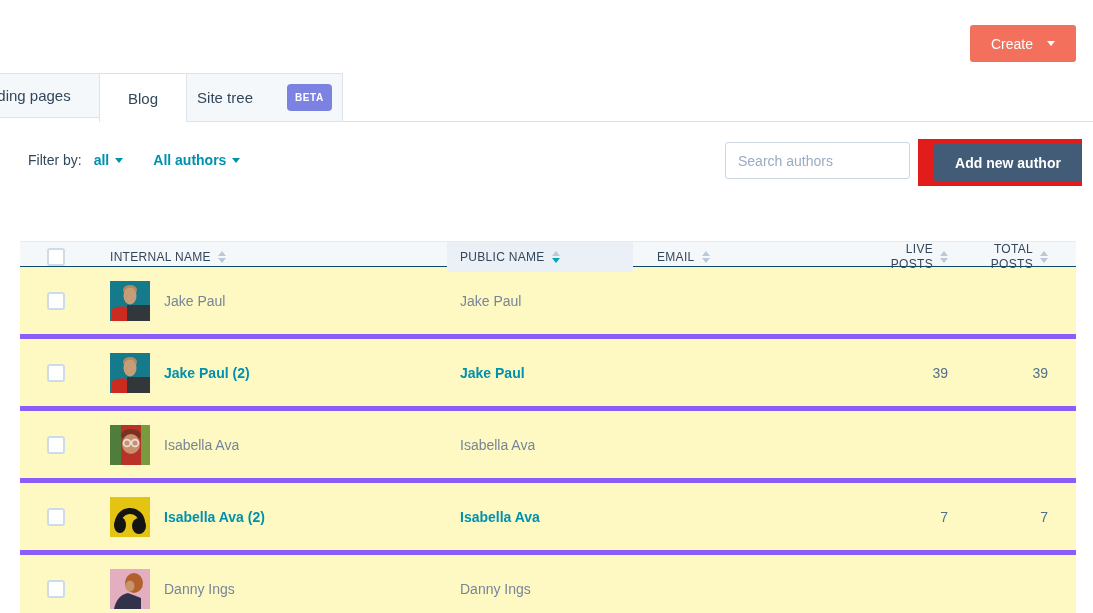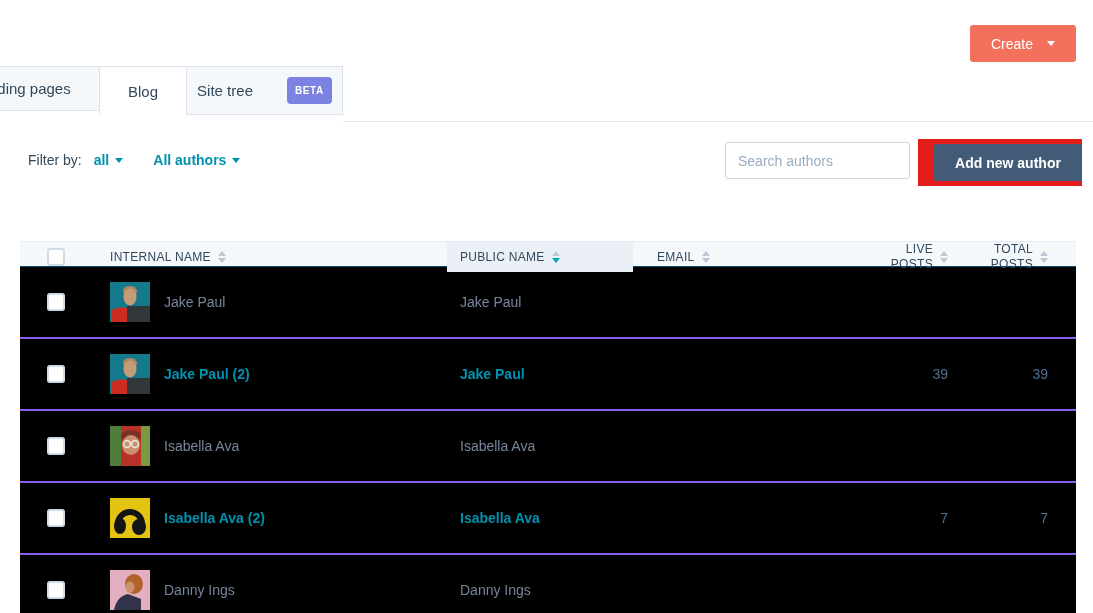--- a/index.html
+++ b/index.html
@@ -11,21 +11,21 @@
   .create-btn { position:absolute; top:25px; left:970px; width:106px; height:37px;
     background:#f3705c; color:#fff; border:none; border-radius:3px; font-size:14px;
     font-family:"Liberation Sans",sans-serif; display:flex; align-items:center;
     justify-content:center; gap:14px; cursor:pointer; }
   .caret { display:inline-block; width:0; height:0;
     border-left:4px solid transparent; border-right:4px solid transparent; }
   .caret.white { border-top:5px solid #fff; }
   .caret.teal  { border-top:5px solid #0091ae; margin-left:6px; }
 
   
-  .tabs { position:absolute; top:66px; left:0; display:flex; align-items:flex-start; z-index:2; }
+  .tabs { position:absolute; top:73px; left:0; display:flex; align-items:flex-start; z-index:2; }
   .tab { background:#f5f8fa; border:1px solid #dde3ec; display:flex; align-items:center;
     justify-content:center; gap:9px; font-size:15px; color:#33475b; cursor:pointer; }
   .tab-landing { width:132px; margin-left:-32px; height:45px; }
   .tab-blog { width:88px; height:49px; background:#fff; border-bottom:none; margin-left:-1px; }
   .tab-sitetree { width:157px; height:49px; margin-left:-1px;gap:34px; }
   .tab-strip-line { position:absolute; top:121px; left:343px; right:0; height:1px;
     background:#dde3ec; }
   .beta { background:#7c82e2; color:#fff; font-size:10px; font-weight:bold;
     letter-spacing:.6px; padding:8px 8px; border-radius:4px; }
 
@@ -50,21 +50,21 @@
   .add-btn { width:154px; height:37px; background:#425b76; color:#fff; border:none;
     border-radius:2px; font-size:14px; font-weight:600; cursor:pointer;
     font-family:"Liberation Sans",sans-serif; }
 
   
   .table { position:absolute; top:205px; left:20px; width:1056px; }
   .thead, .trow { display:grid;
     grid-template-columns:70px 357px 186px 200px 115px 100px; padding-right:28px; }
   .thead { height:26px; background:#f5f8fa; border-top:1px solid #e4eaf1;
     border-bottom:1px solid #0c4a6e;margin-top:36px; }
-  .trow { height:72px; border-bottom:2px solid #8b5cf6; background:#000000; }
+  .trow { height:72px; border-bottom:5px solid #8b5cf6; background:#fef9c3; }
   .cell { display:flex; align-items:center; min-width:0; }
 
   .c-check { padding-left:27px; }
   .checkbox { width:18px; height:18px; background:#fff; border:2px solid #cfdbe6;
     border-radius:3px; display:inline-block; cursor:pointer; }
 
   .thead .c-internal, .trow .c-internal { padding-left:20px; }
   .thead .c-public { background:#eaf0f6; }
   .thead .c-public, .trow .c-public { padding-left:13px; }
   .thead .c-email, .trow .c-email { padding-left:24px; }

